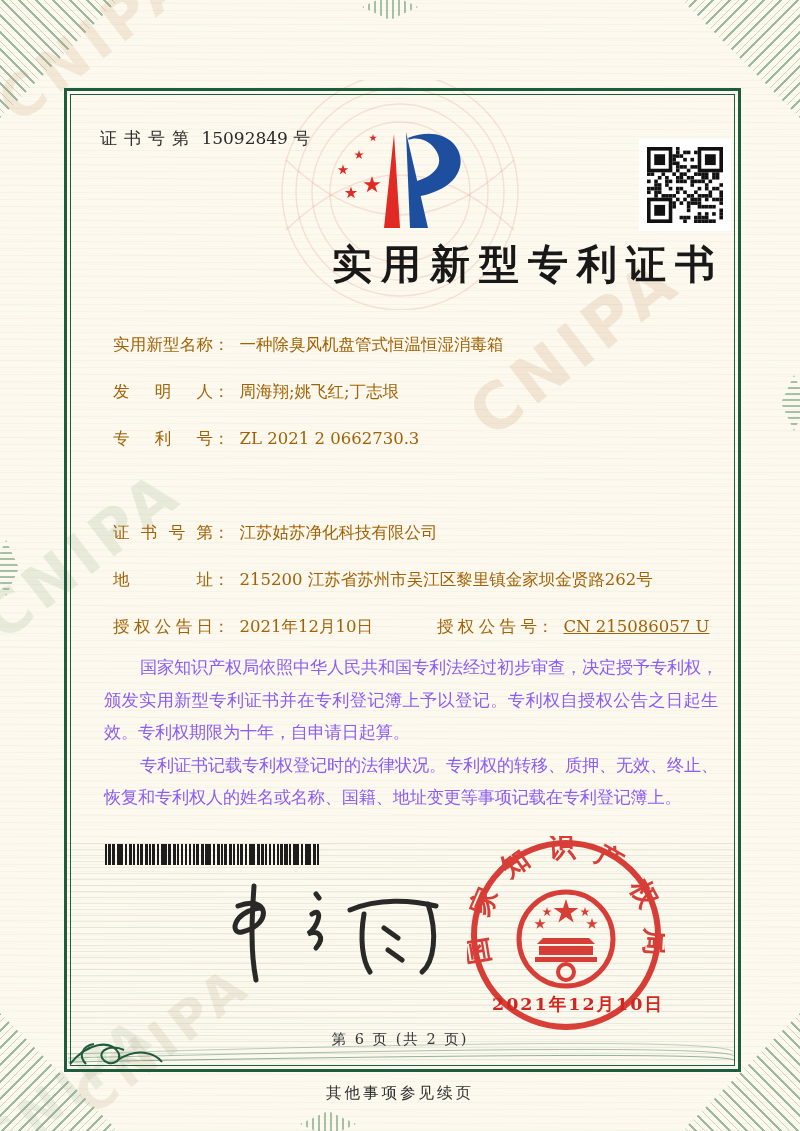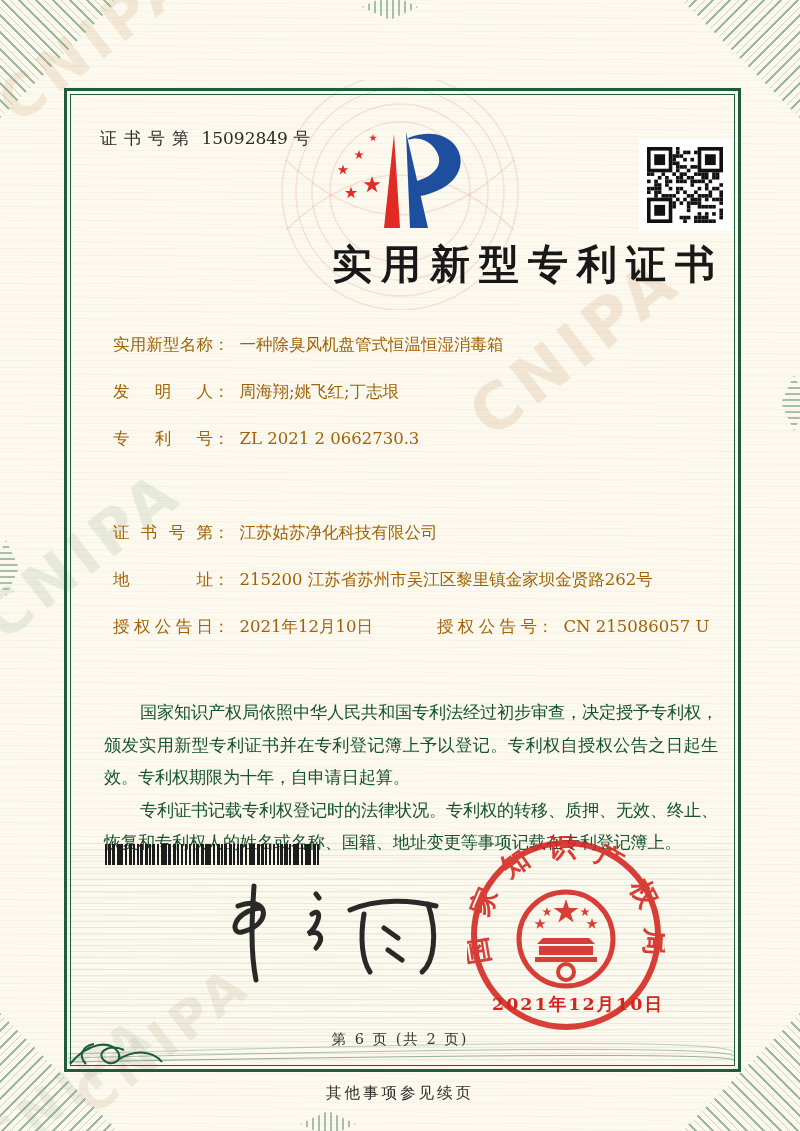--- a/index.html
+++ b/index.html
@@ -50,24 +50,24 @@
   
   .certno{position:absolute;left:100px;top:127px;font-size:17px;}
   .certno .sp{letter-spacing:7px;}
   .title{
     position:absolute;left:0;top:237px;width:724px;text-align:right;
     font-size:40px;font-weight:bold;letter-spacing:9px;color:#181818;
   }
   .frow{position:absolute;left:113px;font-size:16.5px;white-space:nowrap;color:#a16207;}
   .flabel{display:inline-block;width:100px;text-align:justify;text-align-last:justify;vertical-align:bottom;}
   .fcolon{display:inline-block;margin-right:10px;}
-  .pair2{margin-left:64px;}
+  .pair2{margin-left:64px;text-decoration:underline;}
   .paras{
     position:absolute;left:104px;top:651px;width:614px;
-    font-size:17.2px;line-height:32.5px;text-align:justify;color:#14532d;letter-spacing:-0.2px;margin-top:45px;
+    font-size:17.2px;line-height:32.5px;text-align:justify;color:#8b5cf6;letter-spacing:-0.2px;
   }
   .paras p{margin:0;text-indent:2.1em;}
   .barcode{
     position:absolute;left:105px;top:844px;width:216px;height:21px;
     background:
       repeating-linear-gradient(90deg,#1c1c1c 0 2px,transparent 2px 4px),
       repeating-linear-gradient(90deg,transparent 0 3px,#1c1c1c 3px 5px,transparent 5px 11px),
       repeating-linear-gradient(90deg,#1c1c1c 0 1px,transparent 1px 7px);
   }
   .officer{position:absolute;left:114px;top:903px;font-size:18.5px;line-height:37px;color:#1f1f1f;}

